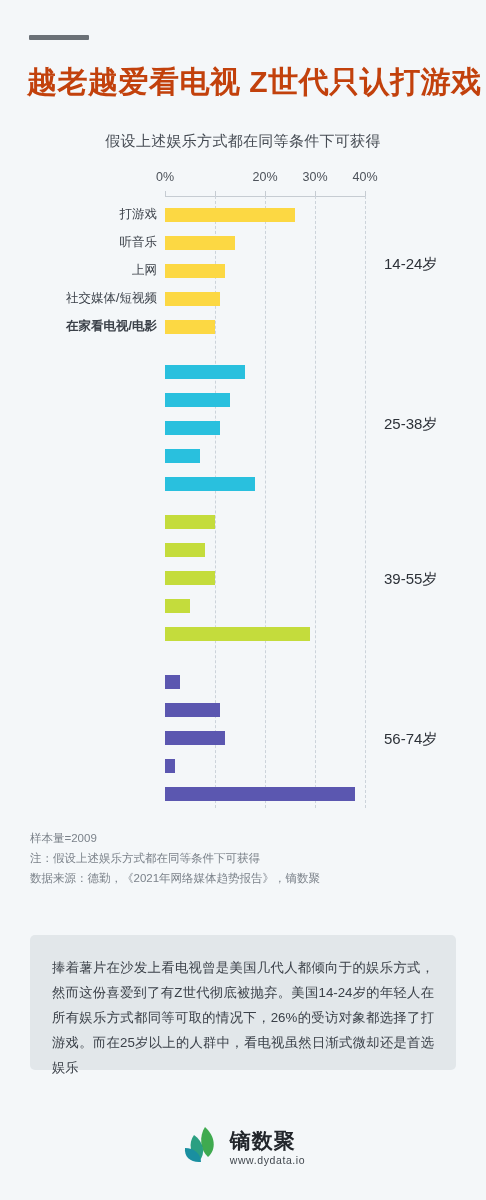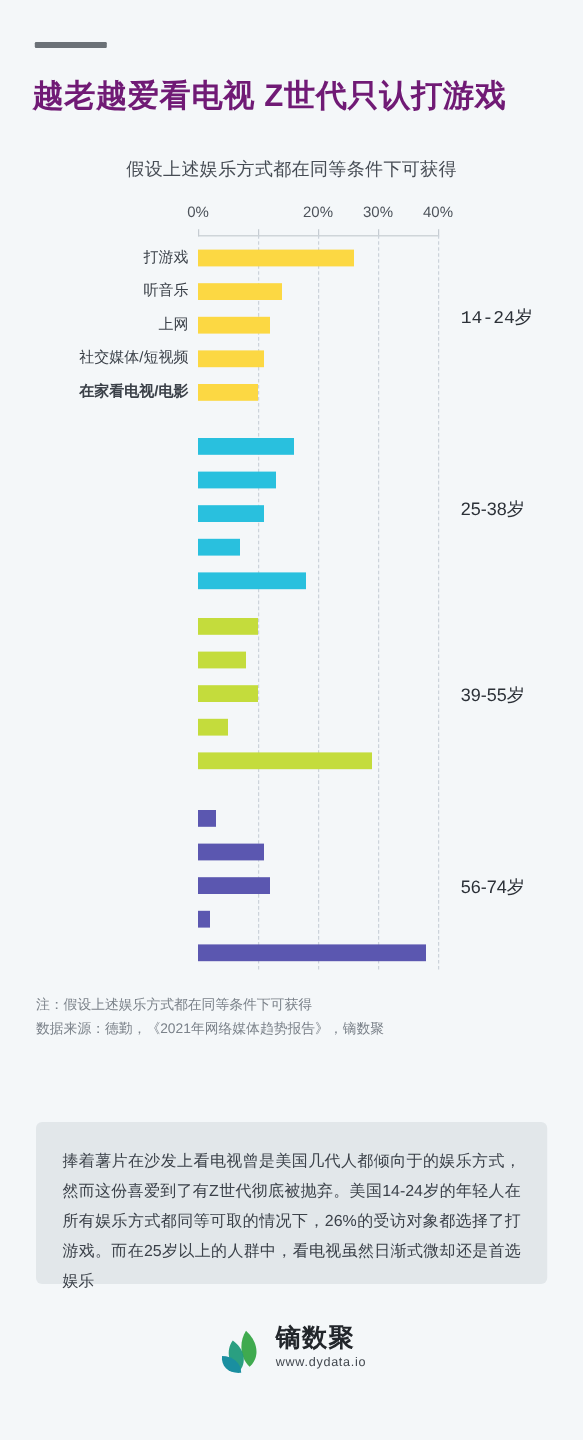--- a/index.html
+++ b/index.html
@@ -12,22 +12,22 @@
     overflow:hidden;
   }
 
   
   .accent-rule{
     position:absolute; left:29px; top:35px;
     width:60px; height:5px; background:#6b7177; border-radius:1px;
   }
   .headline{
     position:absolute; left:27px; top:62px; width:440px;
-    font-size:26px; font-weight:bold; letter-spacing:0.5px;
-    color:#701a75; white-space:nowrap;
+    font-size:30px; font-weight:bold; letter-spacing:0.5px;
+    color:#c2410c; white-space:nowrap;
   }
   .subtitle{
     position:absolute; left:0; top:132px; width:486px;
     text-align:center; font-size:15px; color:#464c54; letter-spacing:0.3px;
   }
 
   
   .chart{
     position:absolute; left:0; top:170px; width:486px; height:650px;
   }
@@ -76,21 +76,21 @@
     padding:20px 22px 0 22px;
   }
   .callout p{
     font-size:13.3px; line-height:25px; color:#3b4149;
     text-align:justify; text-justify:inter-ideograph;
   }
 
   
   .logo{
     position:absolute; left:0; top:1105px; width:486px; height:60px;
-    display:flex; align-items:flex-start; justify-content:center; gap:9px;
+    display:flex; align-items:flex-end; justify-content:center; gap:9px;
   }
   .logo-mark{ width:40px; height:42px; position:relative; }
   .logo-text{ display:flex; flex-direction:column; line-height:1; }
   .logo-name{ font-size:21px; font-weight:bold; color:#22262b; letter-spacing:1px; }
   .logo-url{ font-size:10.5px; color:#41474e; letter-spacing:0.6px; margin-top:4px; }
 </style>
 </head>
 <body>
 
 <div class="accent-rule"></div>
@@ -178,28 +178,29 @@
         <div class="bar" style="width: 100%; background: rgb(91, 87, 176);"></div>
       </div>
       <div class="bar-row" style="top: 589px; left: 165px; width: 10px;">
         <div class="bar" style="width: 100%; background: rgb(91, 87, 176);"></div>
       </div>
       <div class="bar-row" style="top: 617px; left: 165px; width: 190px;">
         <div class="bar" style="width: 100%; background: rgb(91, 87, 176);"></div>
       </div>
     </div>
   <div id="grouplabels-layer">
-      <div class="group-label" style="top: 85px; font-family: Liberation Mono, monospace;">14-24岁</div>
+      <div class="group-label" style="top: 85px;">14-24岁</div>
       <div class="group-label" style="top: 245px;">25-38岁</div>
       <div class="group-label" style="top: 400px;">39-55岁</div>
       <div class="group-label" style="top: 560px;">56-74岁</div>
     </div>
 </div>
 
 <div class="notes">
+  <div>样本量=2009</div>
   <div>注：假设上述娱乐方式都在同等条件下可获得</div>
   <div>数据来源：德勤，《2021年网络媒体趋势报告》，镝数聚</div>
 </div>
 
 <div class="callout">
   <p>捧着薯片在沙发上看电视曾是美国几代人都倾向于的娱乐方式，然而这份喜爱到了有Z世代彻底被抛弃。美国14-24岁的年轻人在所有娱乐方式都同等可取的情况下，26%的受访对象都选择了打游戏。而在25岁以上的人群中，看电视虽然日渐式微却还是首选娱乐</p>
 </div>
 
 <div class="logo">
   <div class="logo-mark">

